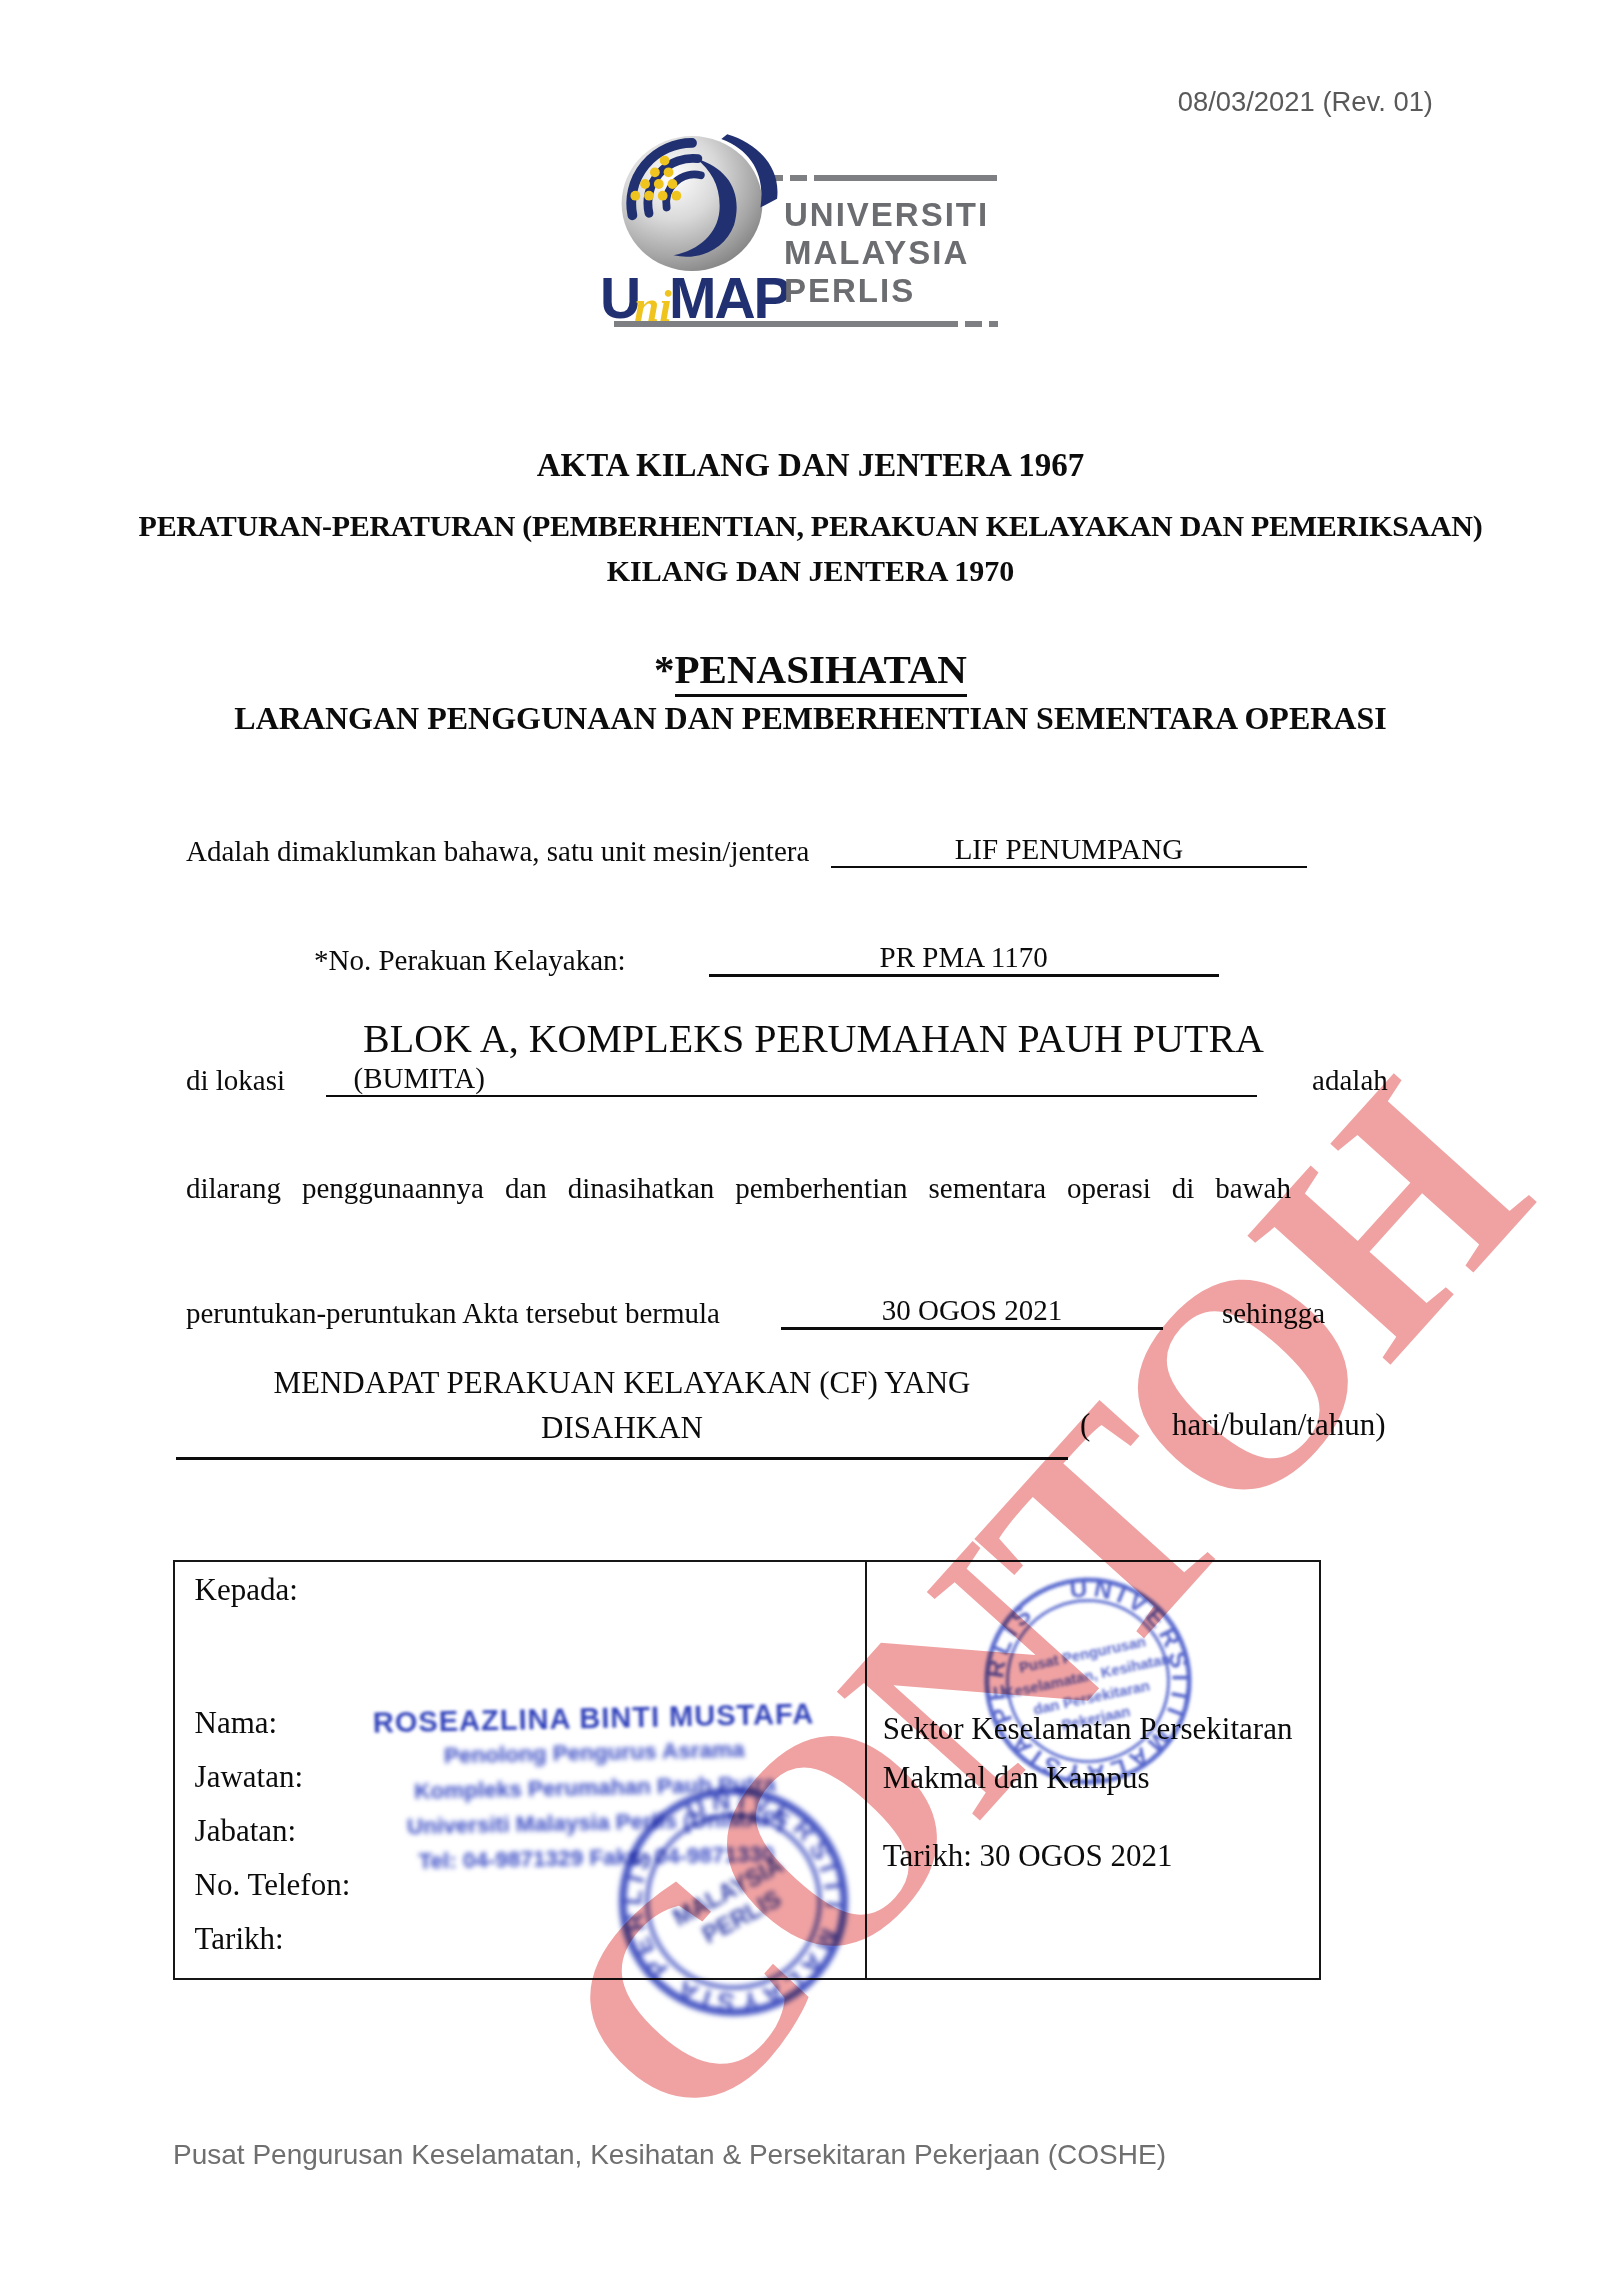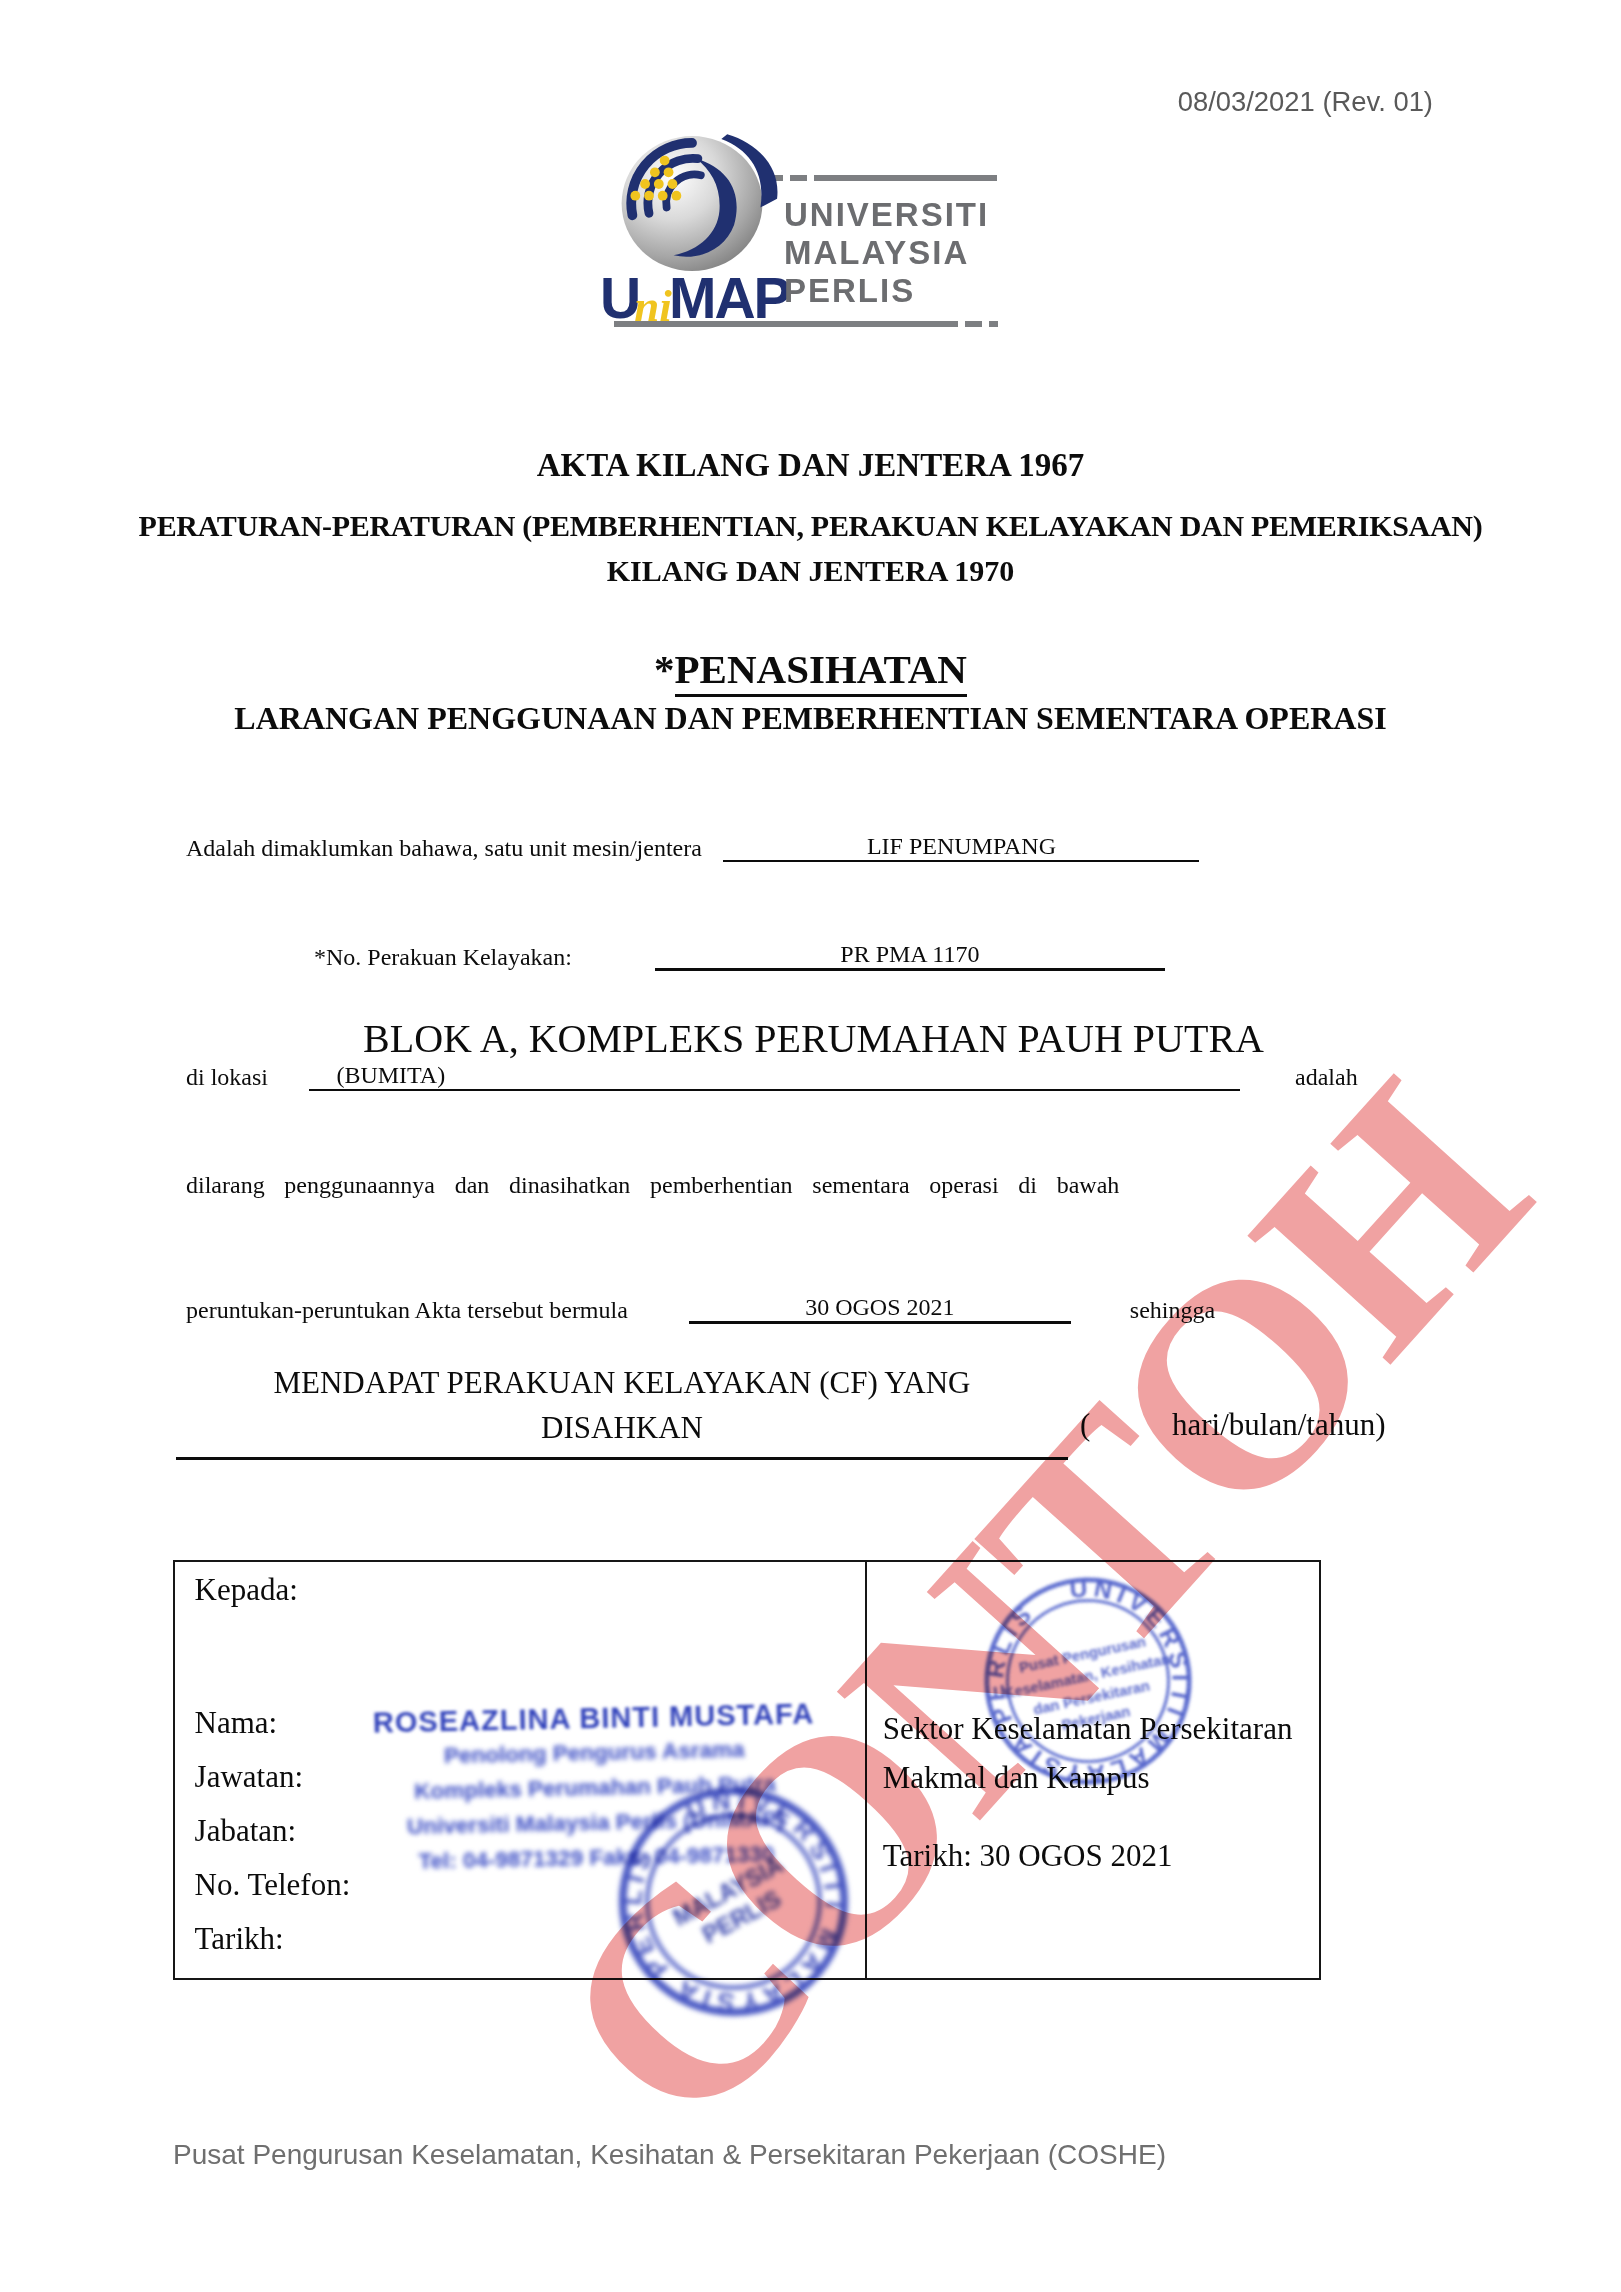--- a/index.html
+++ b/index.html
@@ -28,21 +28,21 @@
     font-weight:bold;font-size:33px;line-height:38px;letter-spacing:2px;color:#6c6d70;}
   
   .ctr{left:0;width:1621px;text-align:center;}
   .t1{top:447px;font-size:33px;font-weight:bold;}
   .t2{top:509px;font-size:30px;font-weight:bold;letter-spacing:-0.3px;}
   .t3{top:554px;font-size:30px;font-weight:bold;}
   .adv{top:645px;font-size:41px;font-weight:bold;}
   .adv .u-line{border-bottom:3.9px solid #0c0c0c;padding-bottom:2px;}
   .t5{top:700px;font-size:32px;font-weight:bold;}
   
-  .para{font-size:24px;white-space:nowrap;}
+  .para{font-size:29px;white-space:nowrap;}
   .field{display:inline-block;border-bottom:2.9px solid #0c0c0c;text-align:center;
     vertical-align:bottom;}
   .p1{left:186px;top:833px;}
   .p1 .field{width:476px;margin-left:21.6px;}
   .p2{left:314px;top:941px;}
   .p2 .field{width:510px;margin-left:83px;border-bottom-width:3.9px;}
   .p3a{left:333px;top:1015px;width:931px;text-align:right;font-size:40px;}
   .p3b{left:186px;top:1062px;}
   .p3b .field{width:931px;margin-left:41px;text-align:left;padding-left:27.4px;
     box-sizing:border-box;}

